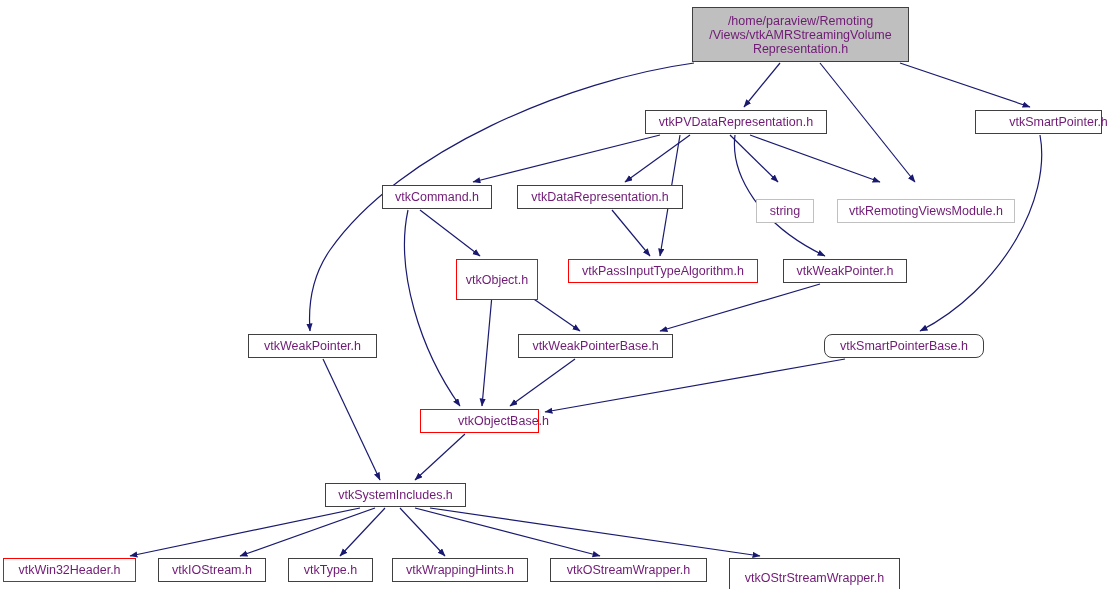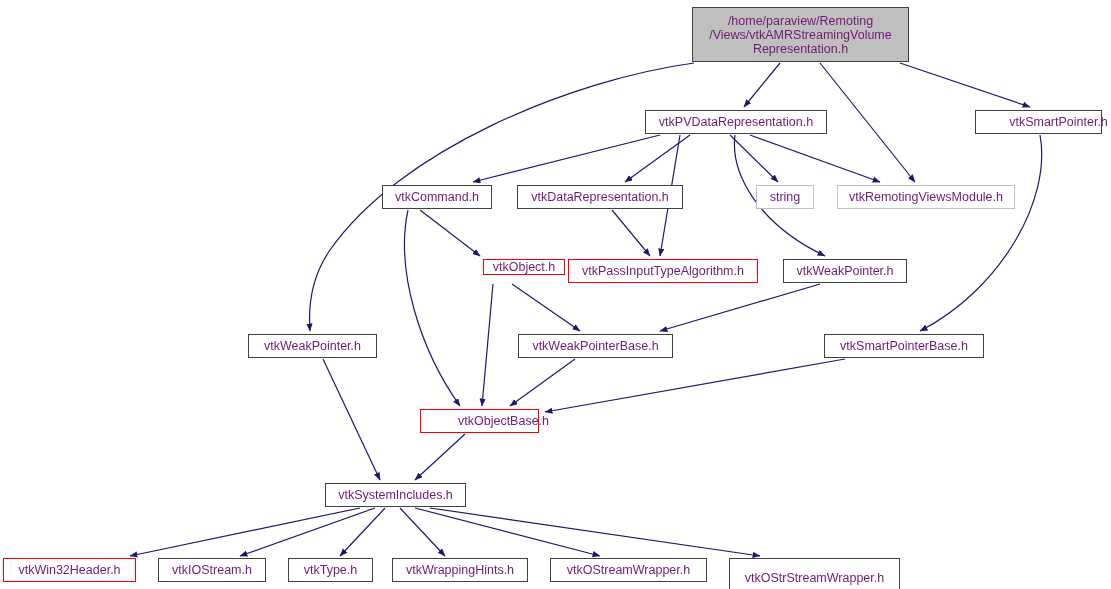--- a/index.html
+++ b/index.html
@@ -40,20 +40,21 @@
   }
   .graph-node.root {
     background: #bfbfbf;
     border: 1px solid #404040;
   }
   .graph-node.red {
     border: 1px solid #ff0000;
   }
   .graph-node.grey {
     border: 1px solid #c0c0c0;
+    margin-top: 14px;
   }
 </style>
 </head>
 <body>
 
 <div id="graph-canvas">
   <svg id="edge-layer" viewBox="0 0 1111 589" xmlns="http://www.w3.org/2000/svg">
     <defs>
       <marker id="arrowhead" markerWidth="7" markerHeight="7" refX="6.2" refY="2.6" orient="auto" markerUnits="strokeWidth">
         <path d="M 0,0 L 6.6,2.6 L 0,5.2 z" fill="#191970"></path>
@@ -92,26 +93,26 @@
   <div id="nodes-group">
       <div class="graph-node root" style="left: 692px; top: 7px; width: 217px; height: 55px;">/home/paraview/Remoting
 /Views/vtkAMRStreamingVolume
 Representation.h</div>
       <div class="graph-node" style="left: 645px; top: 110px; width: 182px; height: 24px;">vtkPVDataRepresentation.h</div>
       <div class="graph-node" style="left: 975px; top: 110px; width: 127px; height: 24px; padding-left: 40px;">vtkSmartPointer.h</div>
       <div class="graph-node" style="left: 382px; top: 185px; width: 110px; height: 24px;">vtkCommand.h</div>
       <div class="graph-node" style="left: 517px; top: 185px; width: 166px; height: 24px;">vtkDataRepresentation.h</div>
       <div class="graph-node grey" style="left: 756px; top: 185px; width: 58px; height: 24px;">string</div>
       <div class="graph-node grey" style="left: 837px; top: 185px; width: 178px; height: 24px;">vtkRemotingViewsModule.h</div>
-      <div class="graph-node red" style="left: 456px; top: 259px; width: 82px; height: 16px; margin-left: 27px;">vtkObject.h</div>
+      <div class="graph-node red" style="left: 456px; top: 259px; width: 82px; height: 41px;">vtkObject.h</div>
       <div class="graph-node red" style="left: 568px; top: 259px; width: 190px; height: 24px;">vtkPassInputTypeAlgorithm.h</div>
       <div class="graph-node" style="left: 783px; top: 259px; width: 124px; height: 24px;">vtkWeakPointer.h</div>
       <div class="graph-node" style="left: 248px; top: 334px; width: 129px; height: 24px;">vtkWeakPointer.h</div>
       <div class="graph-node" style="left: 518px; top: 334px; width: 155px; height: 24px;">vtkWeakPointerBase.h</div>
-      <div class="graph-node" style="left: 824px; top: 334px; width: 160px; height: 24px;">vtkSmartPointerBase.h</div>
+      <div class="graph-node" style="left: 824px; top: 334px; width: 160px; height: 24px; border-radius: 8px;">vtkSmartPointerBase.h</div>
       <div class="graph-node red" style="left: 420px; top: 409px; width: 119px; height: 24px; padding-left: 48px;">vtkObjectBase.h</div>
       <div class="graph-node" style="left: 325px; top: 483px; width: 141px; height: 24px;">vtkSystemIncludes.h</div>
       <div class="graph-node red" style="left: 3px; top: 558px; width: 133px; height: 24px;">vtkWin32Header.h</div>
       <div class="graph-node" style="left: 158px; top: 558px; width: 108px; height: 24px;">vtkIOStream.h</div>
       <div class="graph-node" style="left: 288px; top: 558px; width: 85px; height: 24px;">vtkType.h</div>
       <div class="graph-node" style="left: 392px; top: 558px; width: 136px; height: 24px;">vtkWrappingHints.h</div>
       <div class="graph-node" style="left: 550px; top: 558px; width: 157px; height: 24px;">vtkOStreamWrapper.h</div>
       <div class="graph-node" style="left: 729px; top: 558px; width: 171px; height: 40px;">vtkOStrStreamWrapper.h</div>
     </div>
 </div>

